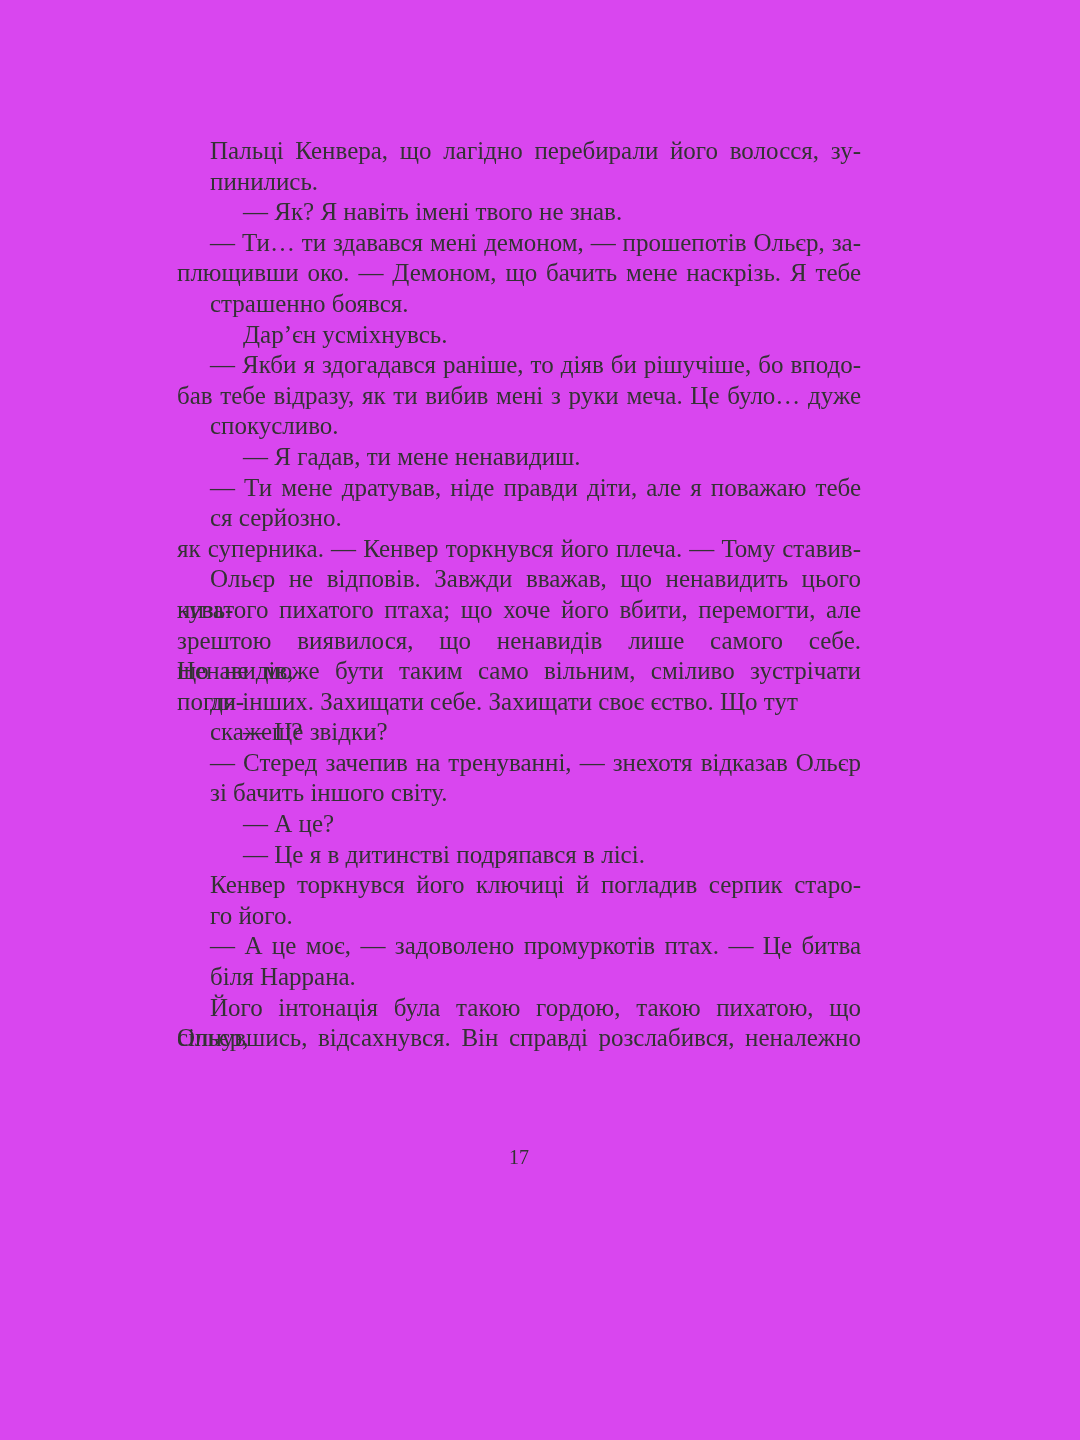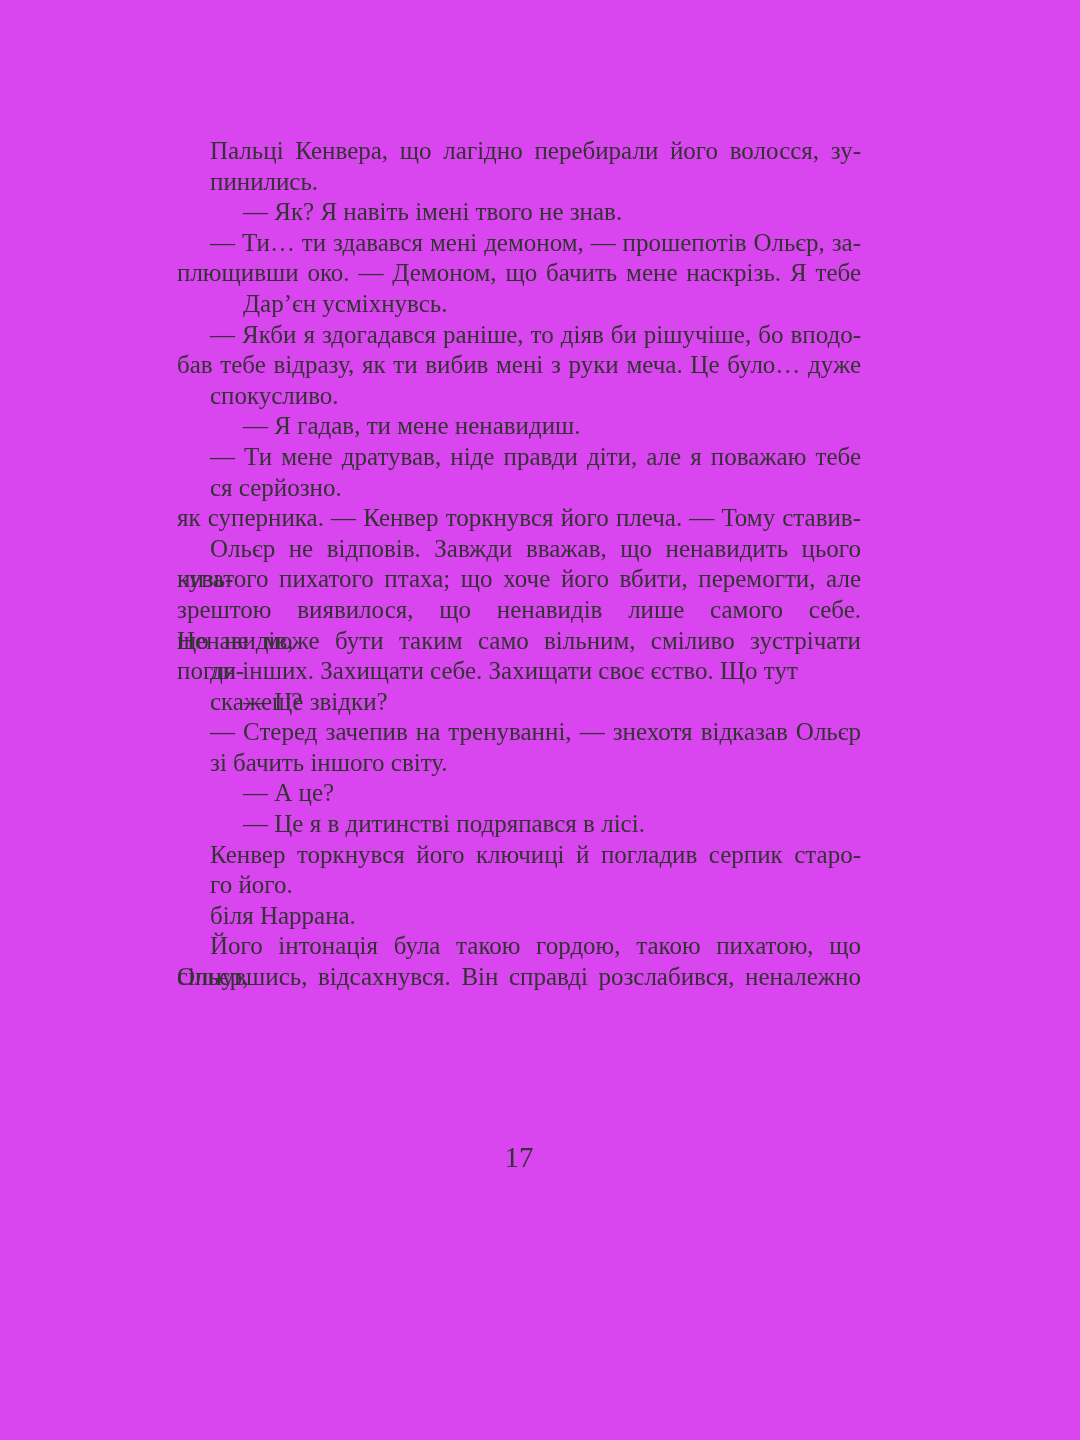--- a/index.html
+++ b/index.html
@@ -39,40 +39,41 @@
     text-align: left;
     text-align-last: left;
     margin-left: 33px;
   }
   .page-number {
     position: absolute;
     left: 177px;
     top: 1142px;
     width: 684px;
     text-align: center;
-    font-size: 29px;
+    font-size: 20px;
     line-height: 30px;
     color: #333333;
   }
 </style>
 </head>
 <body>
 
 <div class="book-page" style="background: #d946ef; padding-left: 7px;">
   <div class="page-text" style="color: rgb(51, 51, 51);">
       <div class="para">
         <div class="line first fill">Пальці Кенвера, що лагідно перебирали його волосся, зу-</div>
         <div class="line end">пинились.</div>
       </div>
       <div class="para">
         <div class="line first end">— Як? Я навіть імені твого не знав.</div>
       </div>
       <div class="para">
         <div class="line first fill">— Ти… ти здавався мені демоном, — прошепотів Ольєр, за-</div>
         <div class="line fill">плющивши око. — Демоном, що бачить мене наскрізь. Я тебе</div>
+        <div class="line end">страшенно боявся.</div>
       </div>
       <div class="para">
         <div class="line first end">Дар’єн усміхнувсь.</div>
       </div>
       <div class="para">
         <div class="line first fill">— Якби я здогадався раніше, то діяв би рішучіше, бо вподо-</div>
         <div class="line fill">бав тебе відразу, як ти вибив мені з руки меча. Це було… дуже</div>
         <div class="line end">спокусливо.</div>
       </div>
       <div class="para">
@@ -101,20 +102,21 @@
         <div class="line first end">— А це?</div>
       </div>
       <div class="para">
         <div class="line first end">— Це я в дитинстві подряпався в лісі.</div>
       </div>
       <div class="para">
         <div class="line first fill">Кенвер торкнувся його ключиці й погладив серпик старо-</div>
         <div class="line end">го його.</div>
       </div>
       <div class="para">
+        <div class="line first fill">— А це моє, — задоволено промуркотів птах. — Це битва</div>
         <div class="line end">біля Наррана.</div>
       </div>
       <div class="para">
         <div class="line first fill">Його інтонація була такою гордою, такою пихатою, що Ольєр,</div>
         <div class="line fill">сіпнувшись, відсахнувся. Він справді розслабився, неналежно</div>
       </div>
     </div>
   <div class="page-number" style="color: rgb(51, 51, 51);">17</div>
 </div>
 

